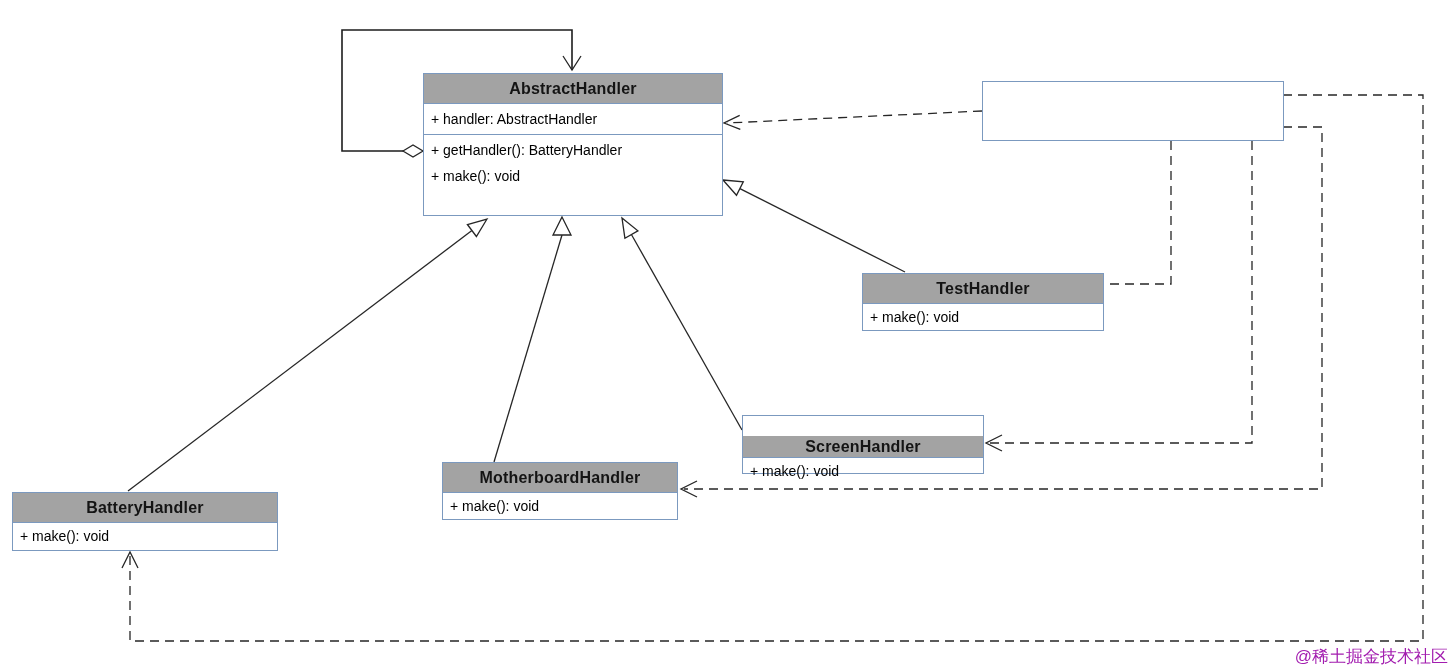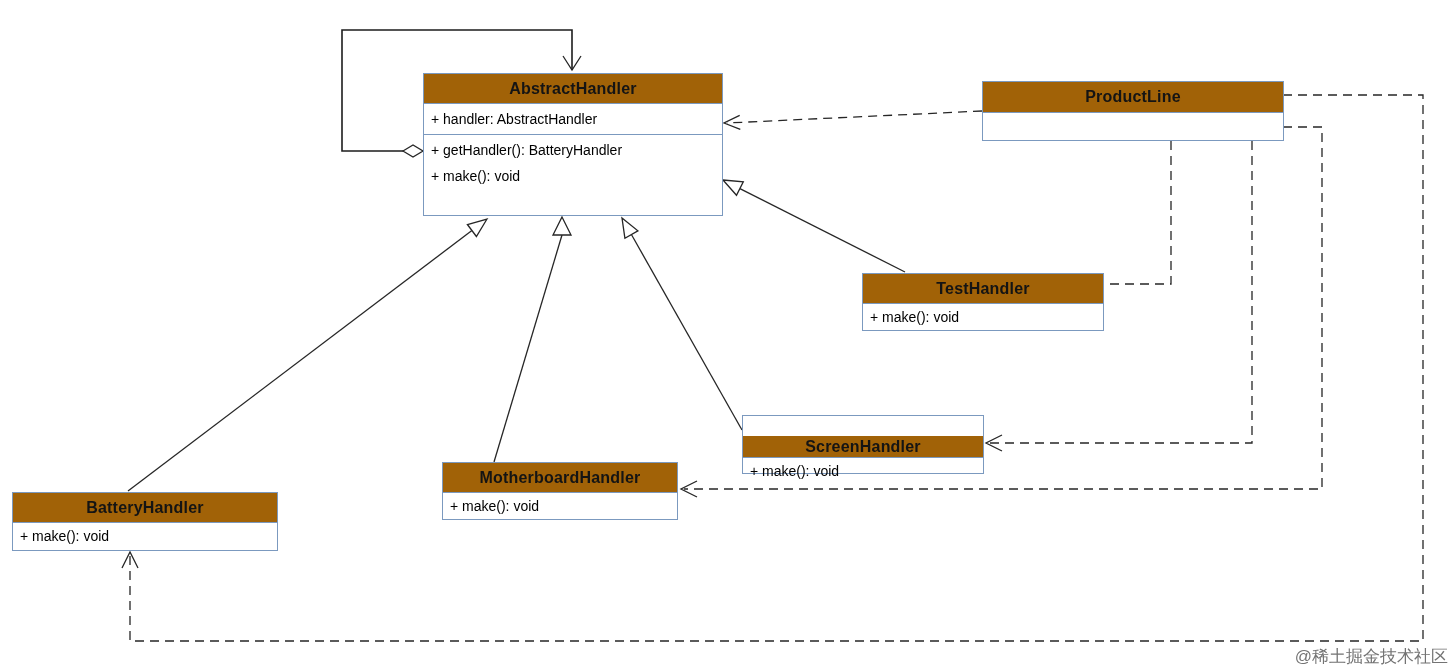--- a/index.html
+++ b/index.html
@@ -13,21 +13,21 @@
   #connectors{position:absolute;left:0;top:0;width:1453px;height:671px;}
   .uml-class{
     position:absolute;
     box-sizing:border-box;
     border:1px solid #7b99bf;
     background:#ffffff;
     z-index:2;
   }
   .uml-header{
     box-sizing:border-box;
-    background:#a16207;
+    background:#a3a3a3;
     border-bottom:1px solid #7b99bf;
     font-weight:bold;
     font-size:16px;
     color:#141414;
     display:flex;align-items:center;justify-content:center;
     letter-spacing:.2px;
   }
   .uml-section{box-sizing:border-box;}
   .uml-section.with-divider{border-bottom:1px solid #7b99bf;}
   .uml-row{
@@ -40,21 +40,21 @@
   }
   .edge-solid{stroke:#262626;stroke-width:1.3;fill:none;}
   .edge-loop{stroke:#1d1d1d;stroke-width:1.6;fill:none;}
   .edge-dashed{stroke:#262626;stroke-width:1.3;fill:none;stroke-dasharray:9 6;}
   .head-open{stroke:#262626;stroke-width:1.3;fill:none;}
   .head-hollow{stroke:#262626;stroke-width:1.3;fill:#ffffff;}
   .watermark{
     position:absolute;
     right:5px;bottom:3px;
     font-size:17px;
-    color:#737373;
+    color:#a21caf;
     z-index:3;
   }
 </style>
 </head>
 <body>
 
 <div id="stage">
 
   <svg id="connectors" viewBox="0 0 1453 671" xmlns="http://www.w3.org/2000/svg">
 
@@ -115,21 +115,20 @@
     <div class="uml-section with-divider">
       <div class="uml-row" style="height:30px;">+ handler: AbstractHandler</div>
     </div>
     <div class="uml-section" style="padding-top:2px;">
       <div class="uml-row" style="height:26px;">+ getHandler(): BatteryHandler</div>
       <div class="uml-row" style="height:26px;">+ make(): void</div>
     </div>
   </div>
 
   <div class="uml-class" style="left:982px;top:81px;width:302px;height:60px;">
-    <div class="uml-header" style="height:31px;">ProductLine</div>
     <div class="uml-section" style="height:27px;"></div>
   </div>
 
   <div class="uml-class" style="left:862px;top:273px;width:242px;height:58px;">
     <div class="uml-header" style="height:30px;">TestHandler</div>
     <div class="uml-section">
       <div class="uml-row" style="height:26px;">+ make(): void</div>
     </div>
   </div>
 

